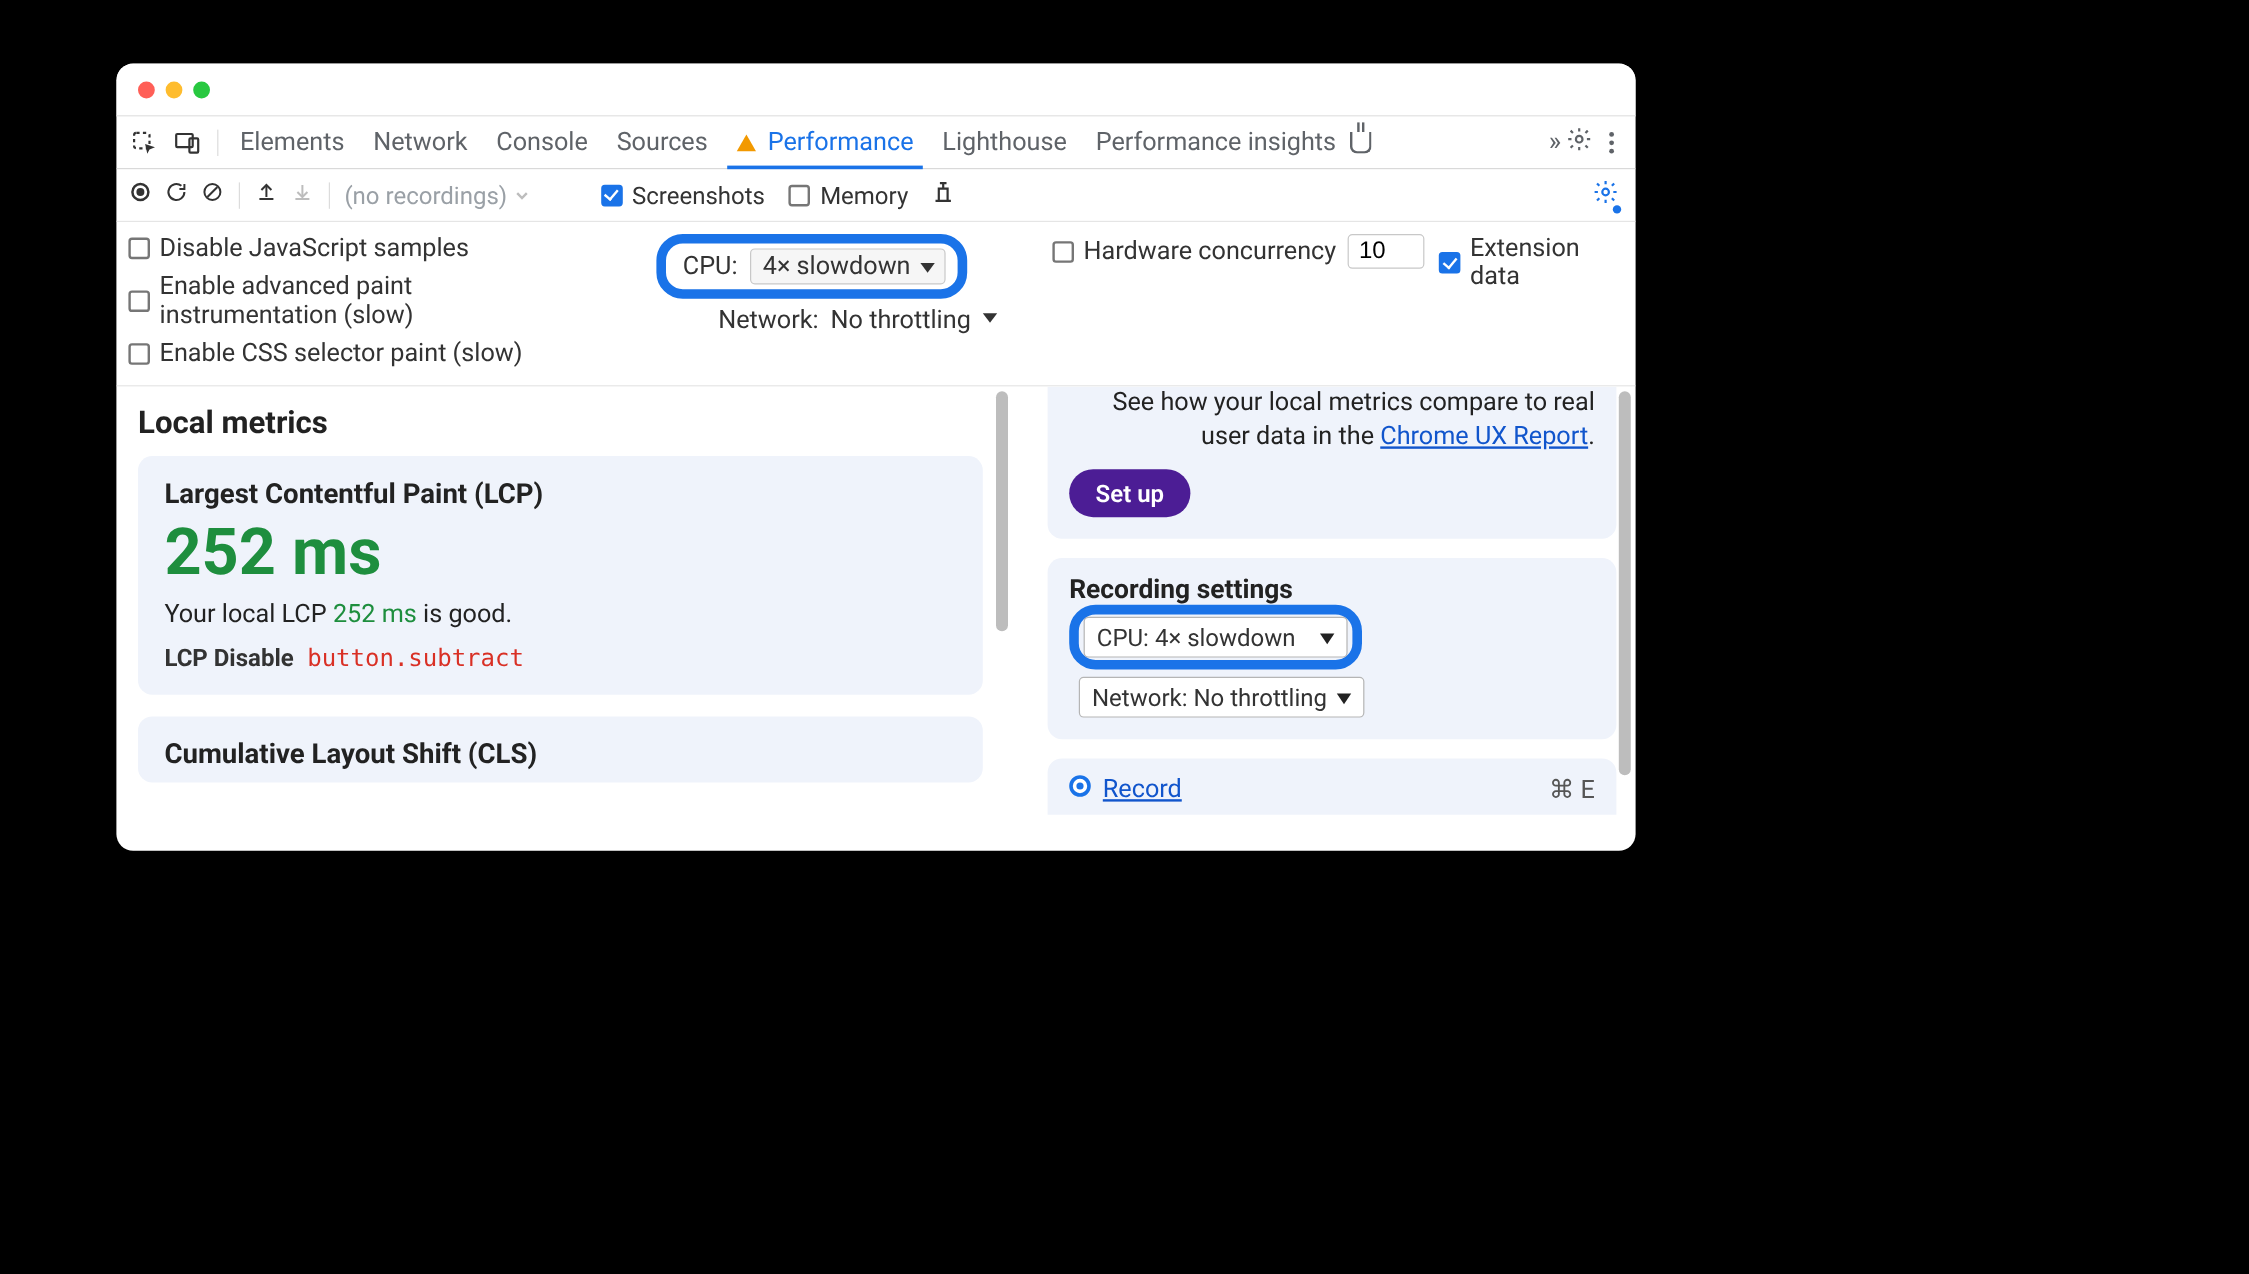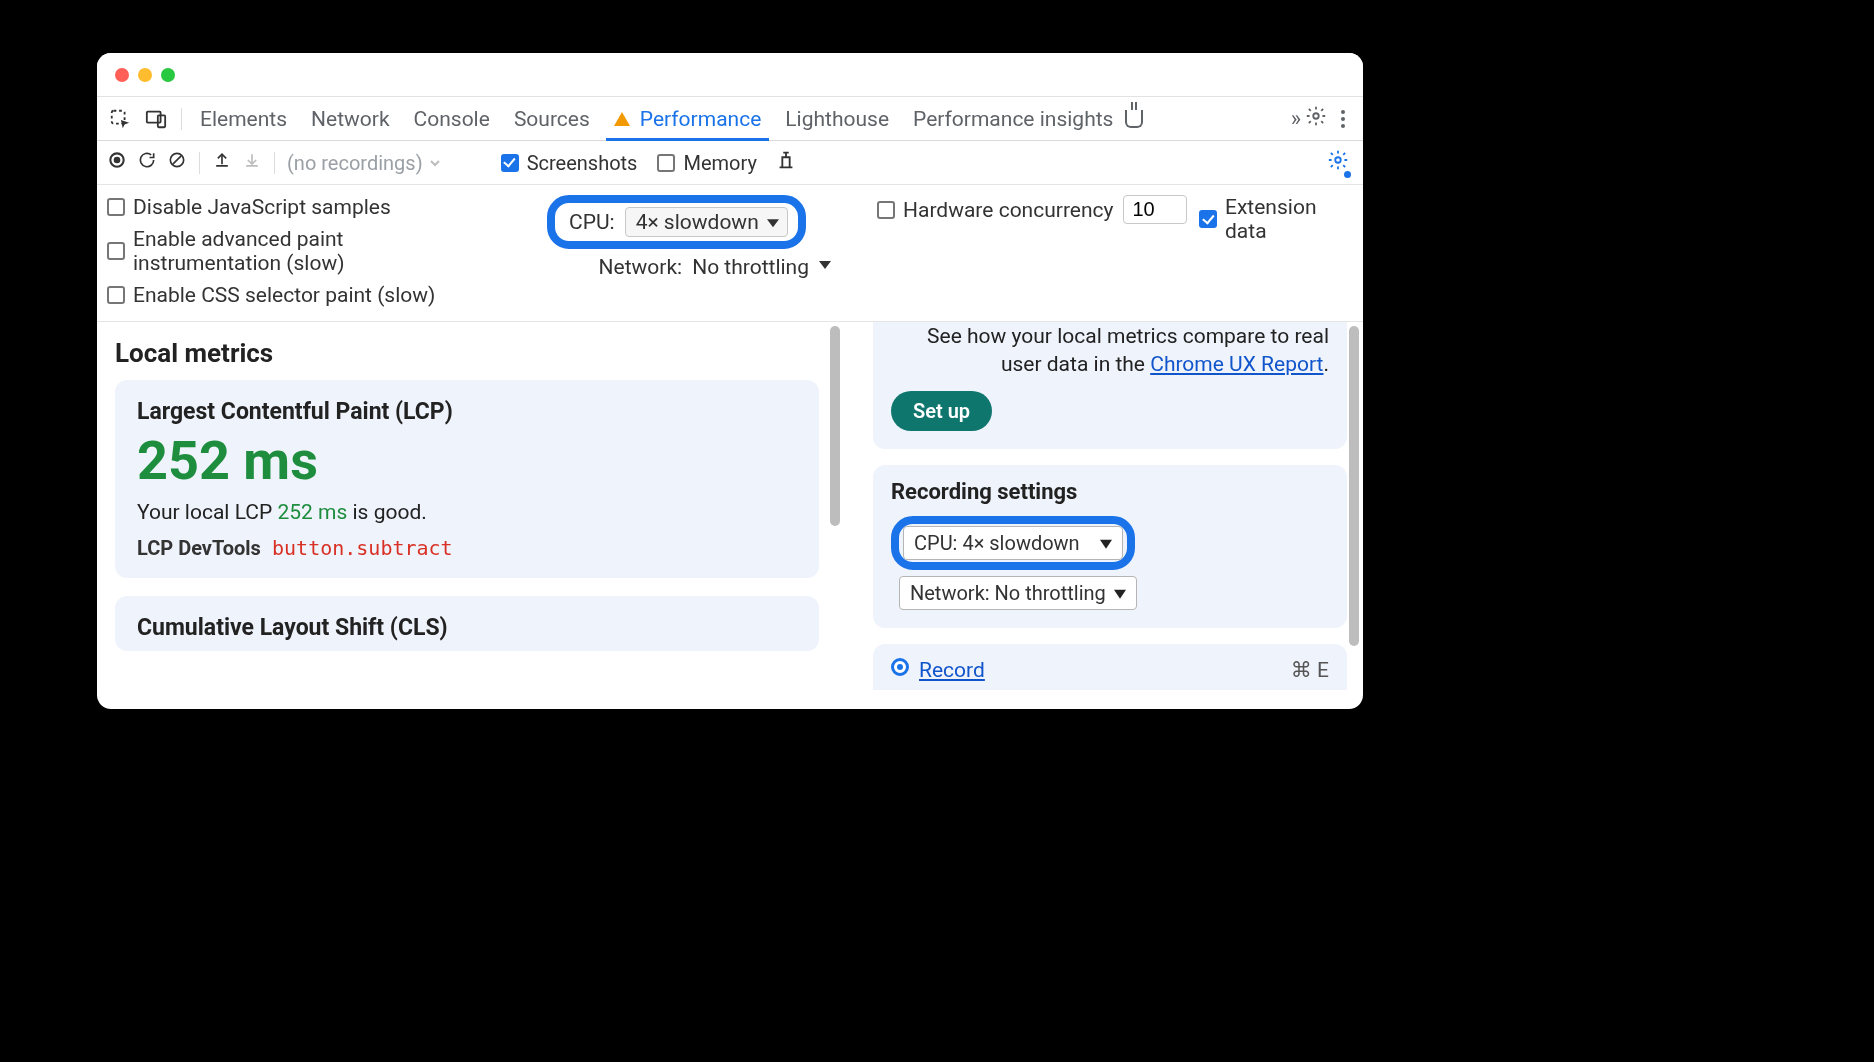--- a/index.html
+++ b/index.html
@@ -264,31 +264,31 @@
   .right-pane .panel {
     background: #eff3fb;
     border-radius: 12px;
     padding: 14px 18px 18px;
     margin-bottom: 16px;
   }
   .panel p { font-size: 21px; color:#222; line-height: 1.35; text-align: right; }
   .panel a { color:#1155cc; text-decoration: underline; }
   .pill-btn {
     display:inline-block;
-    background:#0f766e;
+    background:#4c1d95;
     color:#fff;
     border-radius: 999px;
     padding: 8px 22px;
     font-size: 20px;
     font-weight: 600;
     margin-top: 12px;
   }
   .panel h4 {
     font-size: 22px; font-weight:700; color:#222;
-    margin-bottom: 12px;
+    margin-bottom: 0;
   }
   .select-wide {
     border: 1px solid #b5b5b5;
     border-radius: 4px;
     padding: 4px 30px 4px 10px;
     background: #fff;
     font-size: 20px;
     position: relative;
     display: inline-block;
     min-width: 220px;
@@ -522,21 +522,21 @@
     <div class="left-pane">
       <h2>Local metrics</h2>
 
       <div class="card">
         <h3>Largest Contentful Paint (LCP)</h3>
         <div class="big-metric">252 ms</div>
         <div class="metric-sentence">
           <span>Your local LCP </span><span class="good">252 ms</span><span> is good.</span>
         </div>
         <div>
-          <span class="lcp-el-label">LCP DevTools</span>
+          <span class="lcp-el-label">LCP Disable</span>
           <span class="lcp-el-val">button.subtract</span>
         </div>
       </div>
 
       <div class="card" style="padding-bottom:4px">
         <h3>Cumulative Layout Shift (CLS)</h3>
       </div>
     </div>
 
     <div class="mid-scroll"></div>

